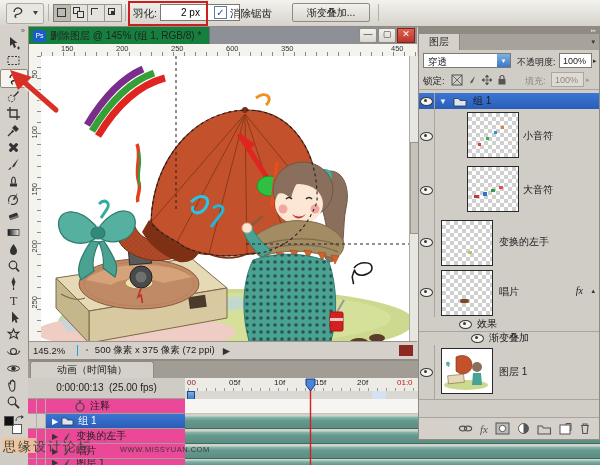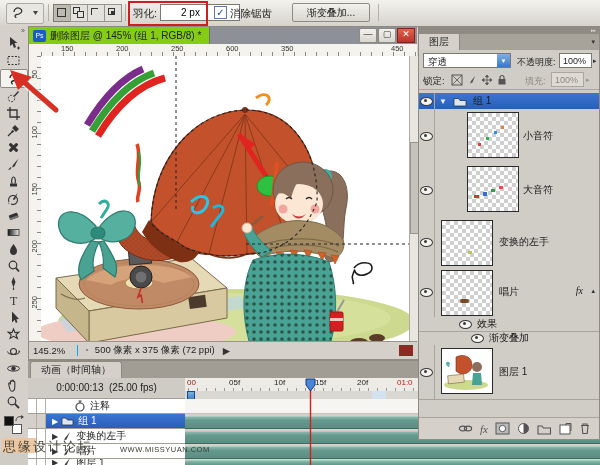--- a/index.html
+++ b/index.html
@@ -13,21 +13,21 @@
   .checker{background-color:#fff;background-image:
      linear-gradient(45deg,#cfcfcf 25%,transparent 25%,transparent 75%,#cfcfcf 75%),
      linear-gradient(45deg,#cfcfcf 25%,transparent 25%,transparent 75%,#cfcfcf 75%);
      background-size:8px 8px;background-position:0 0,4px 4px;}
   .tool{width:26px;height:17px;display:flex;align-items:center;justify-content:center;}
   .tool svg{display:block;}
   .lrow{position:absolute;left:0;right:0;border-bottom:1px solid #a9a59d;background:#d0cdc6;}
   .lname{position:absolute;font-size:10px;color:#1a1a1a;top:50%;transform:translateY(-50%);}
   .thumb{position:absolute;border:1px solid #2a2a2a;width:50px;height:44px;top:3px;}
   .eyecell{position:absolute;left:0;top:0;bottom:0;width:15px;border-right:1px solid #a9a59d;display:flex;align-items:center;justify-content:center;}
-  .trow{position:absolute;left:0;width:157px;border-bottom:1px solid #a39f97;background:#ffffff;display:flex;align-items:center;}
+  .trow{position:absolute;left:0;width:157px;border-bottom:1px solid #a39f97;background:#ec4899;display:flex;align-items:center;}
   .tindent{width:8px;height:100%;border-right:1px solid #b3afa7;}
   .tealbar{position:absolute;left:157px;right:0;height:11px;background:linear-gradient(#8db7ad,#659a8f 30%,#5c8d82);border-top:1px solid #a9cabf;border-bottom:1px solid #3e6b60;}
   .wbtn{width:16px;height:13px;display:inline-block;margin-left:1px;text-align:center;line-height:11px;font-size:9px;}
 </style>
 </head>
 <body>
 
 <div class="abs" style="left:0;top:0;width:600px;height:26px;background:linear-gradient(#f3f2ed,#d6d3cc);border-bottom:1px solid #9a968e;">
   <span class="abs" style="left:6px;top:3px;width:36px;height:19px;border:1px solid #b0aca4;border-radius:2px;background:#e9e7e1;">
     <svg width="34" height="17">
@@ -203,21 +203,21 @@
     <svg class="abs" style="left:11px;top:-2px;" width="10" height="9">
         <path d="M1,7 C1,3 4,2 7,3" fill="none" stroke="#444" stroke-width="1"></path>
         <path d="M6,1 l3,2 l-3,2 z" fill="#444"></path>
       </svg>
   </div>
 </div>
 
 <div class="abs" style="left:28px;top:26px;width:390px;height:332px;background:#d5d1ca;border:1px solid #8f8b83;z-index:1;">
 
   <div class="abs" style="left:0;top:0;width:388px;height:17px;background:#8d9097;display:flex;align-items:center;">
-    <span style="height:17px;background:#84cc16;display:flex;align-items:center;padding:0 8px 0 4px;border-right:1px solid #6f726f;">
+    <span style="height:17px;background:#15803d;display:flex;align-items:center;padding:0 8px 0 4px;border-right:1px solid #6f726f;">
       <span style="width:13px;height:12px;background:#1a5dc8;color:#fff;font-size:7px;line-height:12px;text-align:center;border-radius:2px;margin-right:4px;">Ps</span>
       <span style="font-size:10px;white-space:nowrap;">删除图层 @ 145% (组 1, RGB/8) *</span>
     </span>
     <span style="flex:1"></span>
     <span class="wbtn bevel" style="color:#333;">—</span>
     <span class="wbtn bevel" style="color:#333;">▢</span>
     <span class="wbtn" style="background:linear-gradient(#e0624f,#bc3428);border:1px solid #7e241b;color:#fff;font-weight:bold;margin-right:2px;">✕</span>
   </div>
 
   <div class="abs" style="left:0;top:17px;width:12px;height:12px;background:#f4f3ee;border-right:1px solid #9a968e;border-bottom:1px solid #9a968e;"></div>
@@ -373,21 +373,21 @@
     <span>500 像素 x 375 像素 (72 ppi)</span>
     <span style="margin-left:8px;color:#333;">▶</span>
     <span style="flex:1"></span>
     <span style="width:14px;height:11px;background:#8a2a22;margin-right:4px;"></span>
   </div>
 </div>
 
 <div class="abs" style="left:28px;top:360px;width:572px;height:105px;background:#d5d1ca;z-index:2;border-top:1px solid #8f8b83;">
 
   <div class="abs" style="left:0;top:0;width:572px;height:17px;background:#a19d95;">
-    <span style="position:absolute;left:2px;top:0;height:16px;background:#d5d1ca;border:1px solid #8f8b83;border-bottom:none;border-radius:3px 3px 0 0;padding:0 10px;font-size:10px;line-height:16px;">动画（时间轴）</span>
+    <span style="position:absolute;left:2px;top:0;height:16px;background:#d5d1ca;border:1px solid #8f8b83;border-bottom:none;border-radius:3px 3px 0 0;padding:0 26px;font-size:10px;line-height:16px;">动画（时间轴）</span>
   </div>
 
   <div class="abs" style="left:0;top:17px;width:157px;height:20px;background:#cfccc5;border-bottom:1px solid #a39f97;border-right:1px solid #a39f97;text-align:center;line-height:20px;font-size:10px;">
     <span>0:00:00:13</span>&nbsp;&nbsp;<span>(25.00 fps)</span>
   </div>
   <div class="trow" style="top:38px;height:14px;">
     <span class="tindent"></span>
       <span class="tindent"></span>
     <svg width="12" height="12" style="margin:0 4px 0 28px;">
         <circle cx="6" cy="7" r="4" fill="none" stroke="#444" stroke-width="1.2"></circle>

